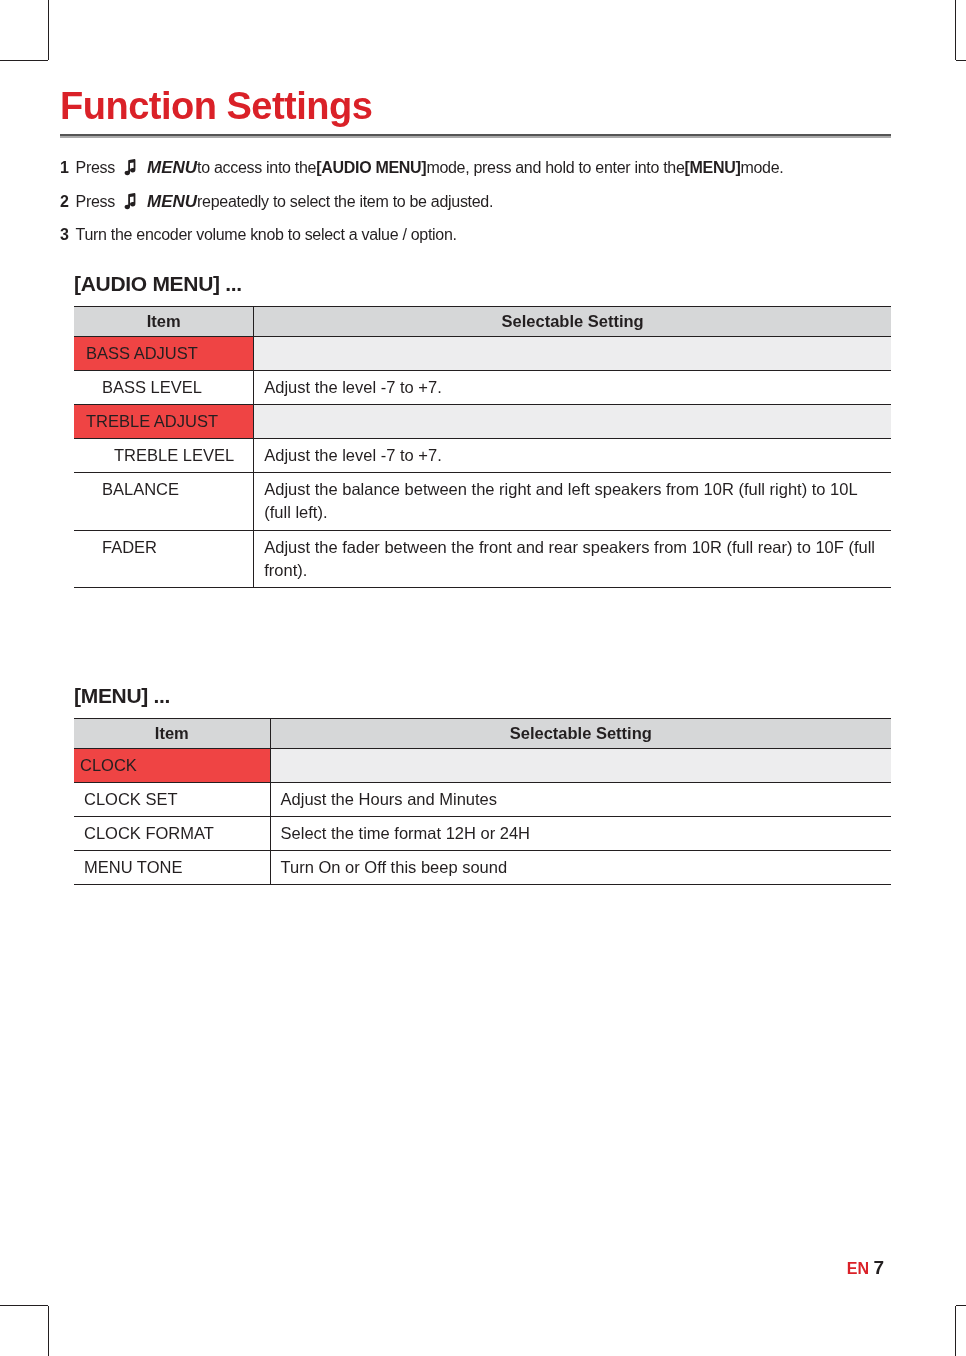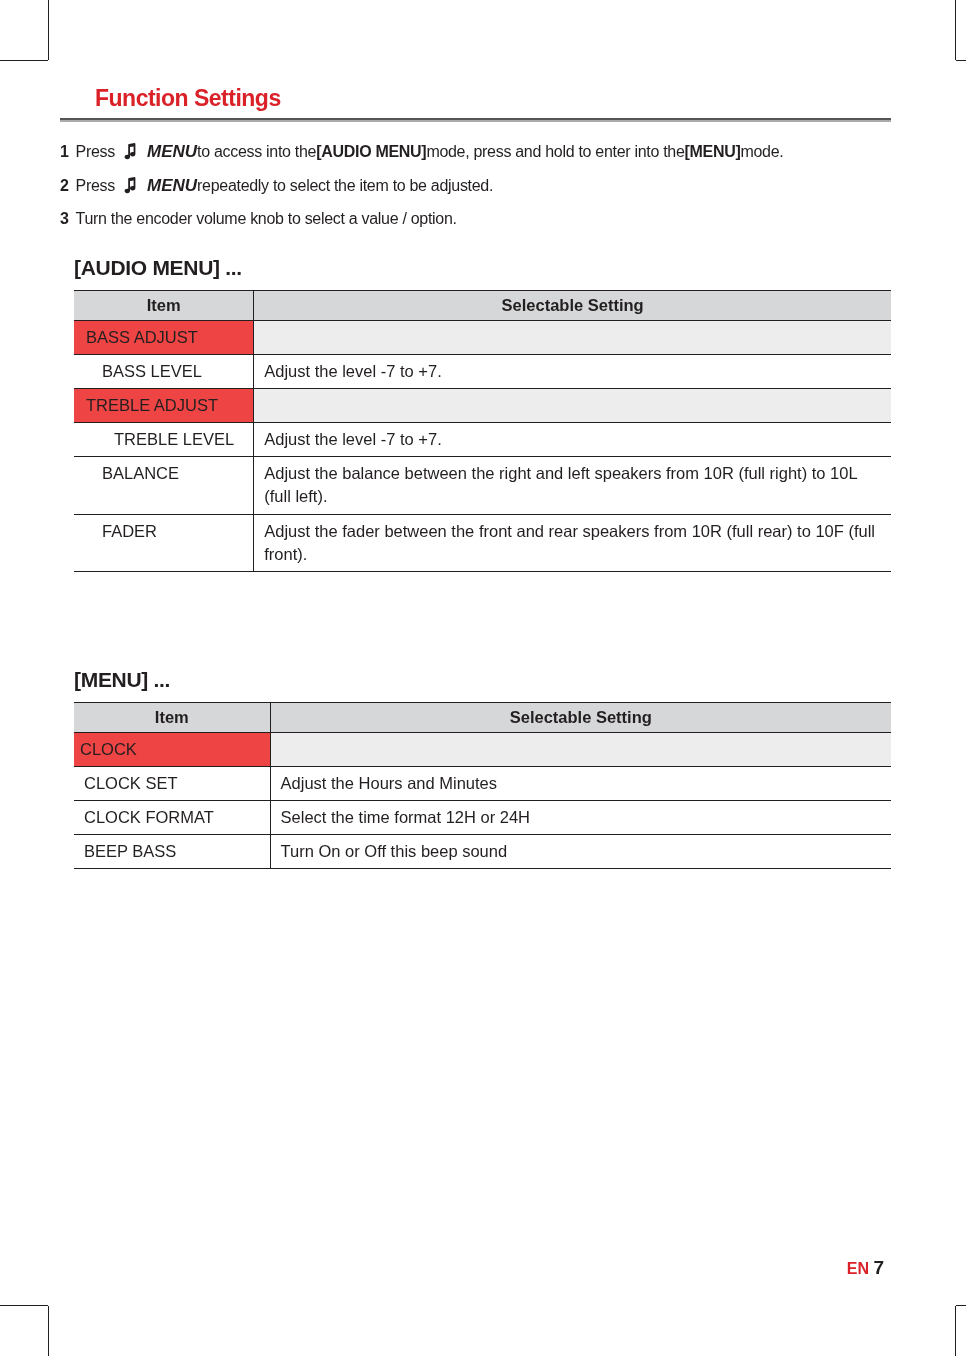--- a/index.html
+++ b/index.html
@@ -26,25 +26,24 @@
     .crop-bl-v { bottom: 0; left: 48px; width: 1px; height: 50px; }
     .crop-bl-h { bottom: 50px; left: 0; width: 48px; height: 1px; }
     .crop-br-v { bottom: 0; right: 10px; width: 1px; height: 50px; }
     .crop-br-h { bottom: 50px; right: 0; width: 10px; height: 1px; }
 
     .page {
       padding: 85px 75px 50px 60px;
     }
     .title {
       color: #da2128;
-      font-size: 23px;
+      font-size: 38px;
       font-weight: 700;
       letter-spacing: -0.5px;
       margin-bottom: 6px;
-      margin-left: 35px;
     }
     .title-rule {
       height: 4px;
       background: linear-gradient(to bottom, #555 0%, #555 50%, #aaa 50%, #aaa 100%);
       margin-bottom: 20px;
     }
     .step {
       font-size: 16px;
       margin-bottom: 14px;
       letter-spacing: -0.3px;
@@ -246,21 +245,21 @@
         </tr>
         <tr>
           <td class="item-cell no-left-border">CLOCK SET</td>
           <td class="no-right-border">Adjust the Hours and Minutes</td>
         </tr>
         <tr>
           <td class="item-cell no-left-border">CLOCK FORMAT</td>
           <td class="no-right-border">Select the time format 12H or 24H</td>
         </tr>
         <tr>
-          <td class="item-cell no-left-border">BEEP BASS</td>
+          <td class="item-cell no-left-border">MENU TONE</td>
           <td class="no-right-border">Turn On or Off this beep sound</td>
         </tr>
       </tbody>
   </table>
 </div>
 
 <div class="page-footer">
   <span class="en">EN</span>
   <span class="num">7</span>
 </div>

